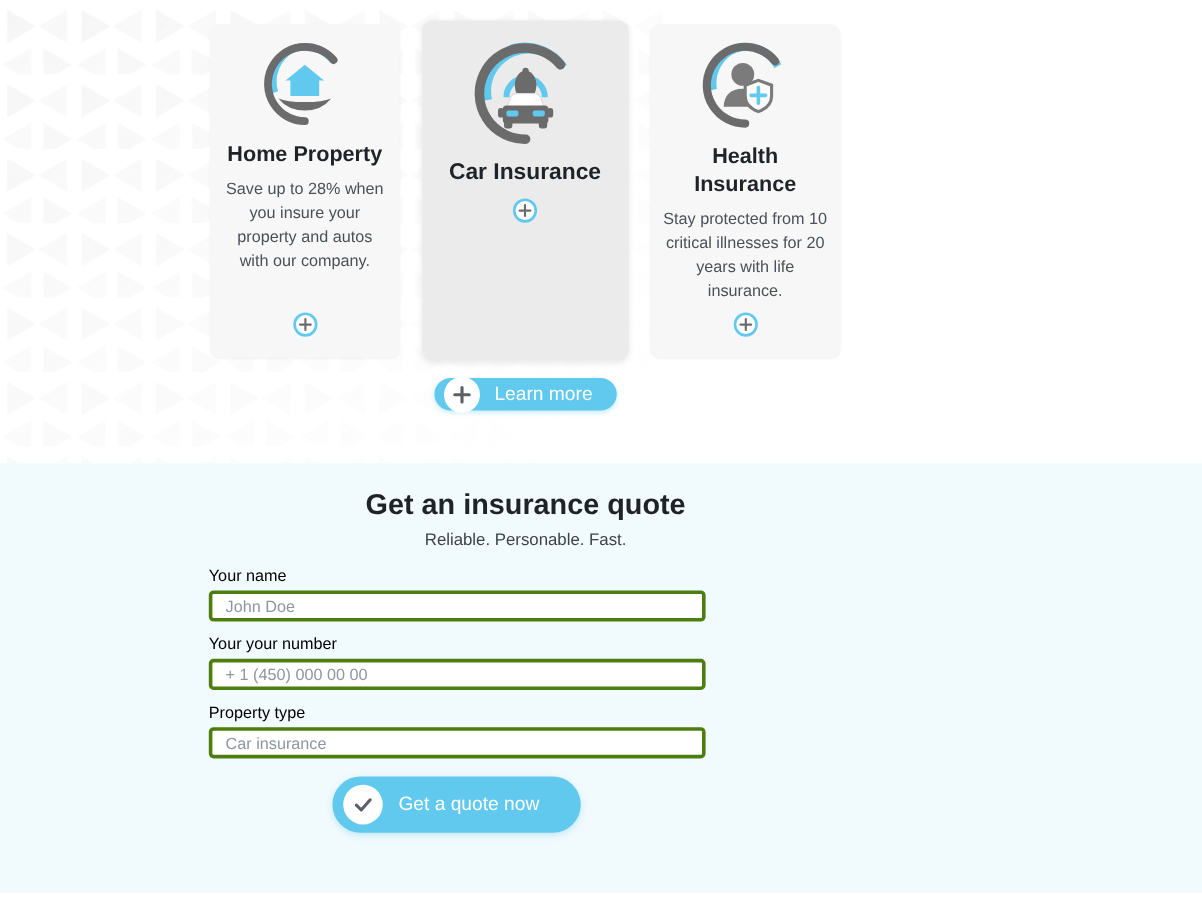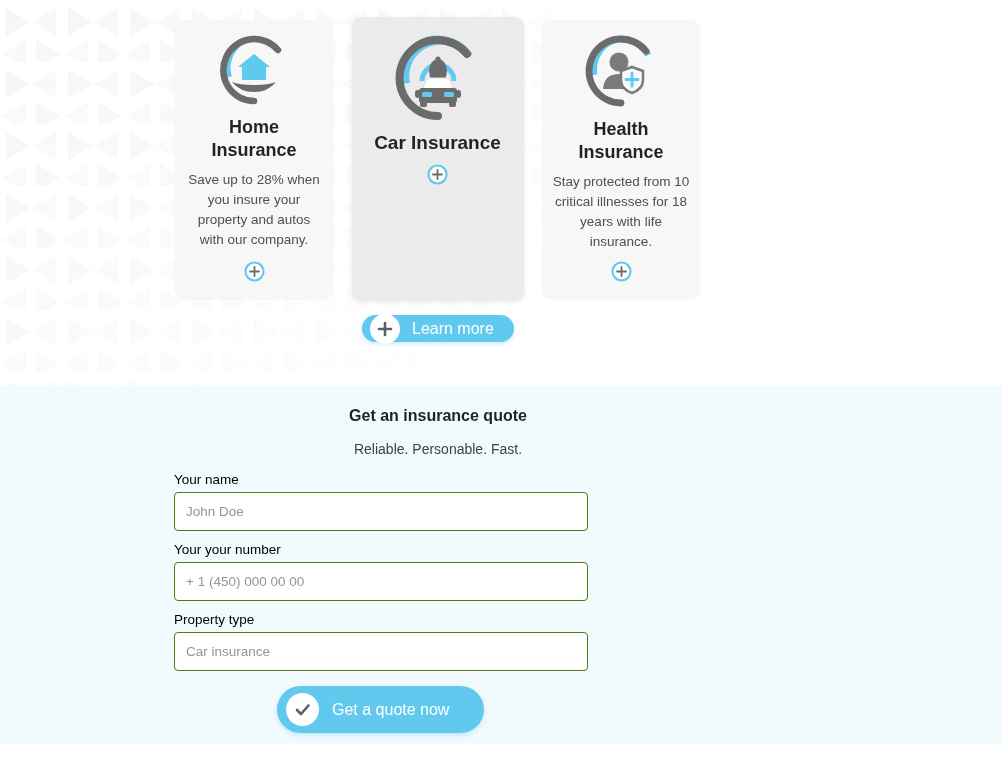--- a/index.html
+++ b/index.html
@@ -132,21 +132,21 @@
     height: 358px;
     background: #f1fafd;
     overflow: hidden;
   }
 
   .form-heading {
     position: absolute;
     left: 0; top: 21px;
     width: 876px;
     text-align: center;
-    font-size: 16px;
+    font-size: 24px;
     font-weight: bold;
     color: #1f2328;
   }
   .form-sub {
     position: absolute;
     left: 0; top: 55px;
     width: 876px;
     text-align: center;
     font-size: 14px;
     color: #3d4348;
@@ -161,23 +161,23 @@
 
   .field-label {
     font-size: 13.5px;
     color: #000000;
     margin-bottom: 5px;
     display: block;
   }
 
   .field-input {
     width: 414px;
-    height: 39px;
-    background: #ffffff;
-    border: 1px solid #4d7c0f;
+    height: 26px;
+    background: #ffffff;
+    border: 3px solid #4d7c0f;
     border-radius: 4px;
     padding: 0 11px;
     font-size: 13.5px;
     font-family: "Liberation Sans", sans-serif;
     color: #41474d;
     outline: none;
     display: block;
   }
   .field-input::placeholder { color: #8e969e; }
   .field-group { margin-bottom: 11px; }
@@ -250,21 +250,21 @@
     <div class="card">
       <span class="card-icon">
         <svg width="72" height="72" viewBox="0 0 72 72" xmlns="http://www.w3.org/2000/svg">
           <path d="M36 5 a31 31 0 0 1 29 21 a28 28 0 0 0 -55 8 a31 31 0 0 1 26 -29 z" fill="none" stroke="#62c9ee" stroke-width="6" stroke-linecap="round" transform="rotate(-20 36 36)"></path>
           <path d="M36 67 A31 31 0 1 1 60 16" fill="none" stroke="#6b6b6b" stroke-width="6.5" stroke-linecap="round"></path>
           <path d="M14 48 q8 10 22 10 q14 0 22 -10 q-7 3 -22 3 q-15 0 -22 -3 z" fill="#6b6b6b"></path>
           <path d="M36 20 L52 33 L48 33 L48 46 L24 46 L24 33 L20 33 Z" fill="#62c9ee"></path>
           <rect x="32" y="36" width="8" height="10" fill="#62c9ee"></rect>
         </svg>
       </span>
-      <div class="card-title">Home Insurance</div>
+      <div class="card-title">Home Property</div>
       <div class="card-desc">Save up to 28% when you insure your property and autos with our company.</div>
       <span class="plus-badge">
         <svg width="21" height="21" viewBox="0 0 21 21" xmlns="http://www.w3.org/2000/svg">
           <circle cx="10.5" cy="10.5" r="9" fill="#ffffff" stroke="#62c9ee" stroke-width="2.2"></circle>
           <path d="M10.5 6 V15 M6 10.5 H15" stroke="#6b6b6b" stroke-width="1.8" stroke-linecap="round"></path>
         </svg>
       </span>
     </div>
 
     <div class="card featured">
@@ -299,21 +299,21 @@
         <svg width="74" height="74" viewBox="0 0 74 74" xmlns="http://www.w3.org/2000/svg">
           <path d="M37 5 a32 32 0 0 1 30 22 a29 29 0 0 0 -57 8 a32 32 0 0 1 27 -30 z" fill="none" stroke="#62c9ee" stroke-width="6.5" stroke-linecap="round" transform="rotate(-12 37 37)"></path>
           <path d="M37 69 A32 32 0 1 1 62 17" fill="none" stroke="#6b6b6b" stroke-width="6.8" stroke-linecap="round"></path>
           <circle cx="35" cy="28" r="9.5" fill="#7b7b7b"></circle>
           <path d="M19 55 q1 -15 16 -15 q15 0 16 15 z" fill="#7b7b7b"></path>
           <path d="M48 33 l11 4 v9 q0 9 -11 13 q-11 -4 -11 -13 v-9 z" fill="#fafafa" stroke="#7b7b7b" stroke-width="2.6"></path>
           <path d="M48 39 V52 M42 45.5 H54" stroke="#62c9ee" stroke-width="3" stroke-linecap="round"></path>
         </svg>
       </span>
       <div class="card-title">Health Insurance</div>
-      <div class="card-desc">Stay protected from 10 critical illnesses for 18 years with life insurance.</div>
+      <div class="card-desc">Stay protected from 10 critical illnesses for 20 years with life insurance.</div>
       <span class="plus-badge">
         <svg width="21" height="21" viewBox="0 0 21 21" xmlns="http://www.w3.org/2000/svg">
           <circle cx="10.5" cy="10.5" r="9" fill="#ffffff" stroke="#62c9ee" stroke-width="2.2"></circle>
           <path d="M10.5 6 V15 M6 10.5 H15" stroke="#6b6b6b" stroke-width="1.8" stroke-linecap="round"></path>
         </svg>
       </span>
     </div>
 
   </div>
 

